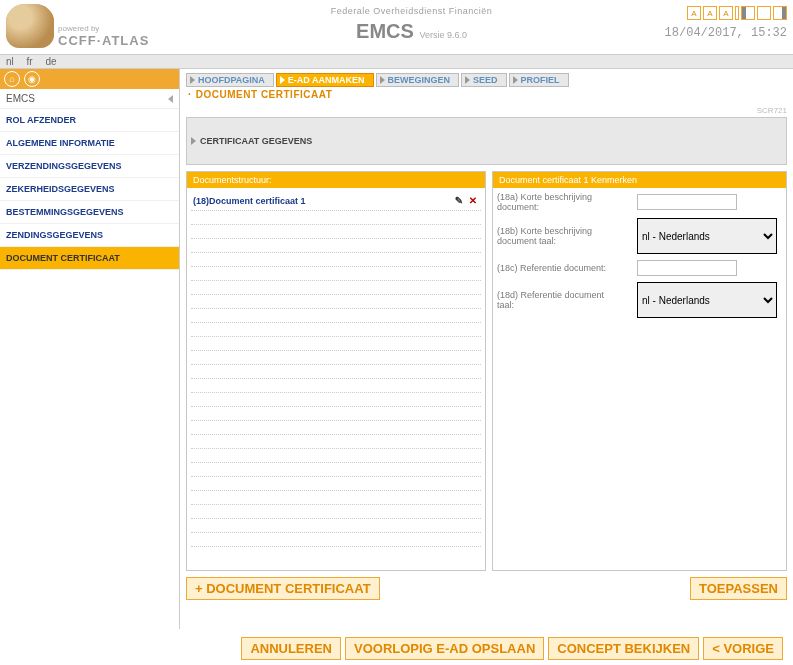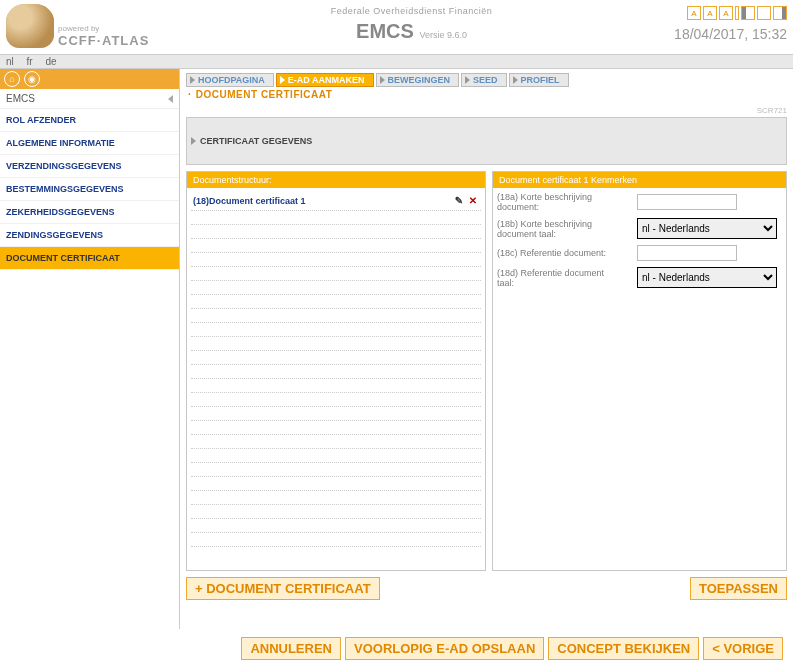--- a/index.html
+++ b/index.html
@@ -65,21 +65,21 @@
     border:1px solid var(--orange);
     background:#fff;
     color:var(--orange-dark);
     font-size:8px;
     width:14px;height:14px;
     display:flex;align-items:center;justify-content:center;
   }
   .util-btn.divider{width:4px;}
   .util-btn.layout{width:14px;background:#fff;}
   .util-btn.layout span{display:block;width:100%;height:100%;}
-  .timestamp{font-size:14px;color:#999;}
+  .timestamp{font-size:12px;color:#999;font-family:Liberation Mono, monospace;}
 
   
   .lang-bar{
     background:var(--grey-bg);
     border-top:1px solid #ccc;border-bottom:1px solid #ccc;
     padding:1px 6px;
     font-size:10px;
   }
   .lang-bar span{color:#666;margin-right:10px;cursor:pointer;}
 
@@ -232,21 +232,21 @@
     margin-bottom:6px;
     font-size:9px;
   }
   .field-label{
     width:120px;color:var(--field-label);
   }
   .field-input input[type=text]{
     width:100px;height:16px;border:1px solid #bbb;font-size:10px;padding:0 2px;
   }
   .field-input select{
-    width:140px;height:21px;border:1px solid #000;font-size:10px;
+    width:140px;height:36px;border:1px solid #000;font-size:10px;
   }
 
   .panel-buttons{
     display:flex;justify-content:space-between;margin-top:6px;
   }
   .btn{
     border:1px solid var(--orange);
     background:var(--orange-light);
     color:var(--orange-dark);
     font-size:13px;font-weight:700;
@@ -310,22 +310,22 @@
       <div class="ic">⌂</div>
       <div class="ic">◉</div>
     </div>
     <div class="app-name-row">
       <span>EMCS</span>
       <span class="chev-left"></span>
     </div>
     <div class="nav-item">ROL AFZENDER</div>
     <div class="nav-item">ALGEMENE INFORMATIE</div>
     <div class="nav-item">VERZENDINGSGEGEVENS</div>
+    <div class="nav-item">ZEKERHEIDSGEGEVENS</div>
     <div class="nav-item">BESTEMMINGSGEGEVENS</div>
-    <div class="nav-item">ZEKERHEIDSGEGEVENS</div>
     <div class="nav-item">ZENDINGSGEGEVENS</div>
     <div class="nav-item active">DOCUMENT CERTIFICAAT</div>
   </div>
 
   <div class="content">
 
     <div class="tabs">
       <div class="tab">
           <span class="chev"></span>
           <span>HOOFDPAGINA</span>

